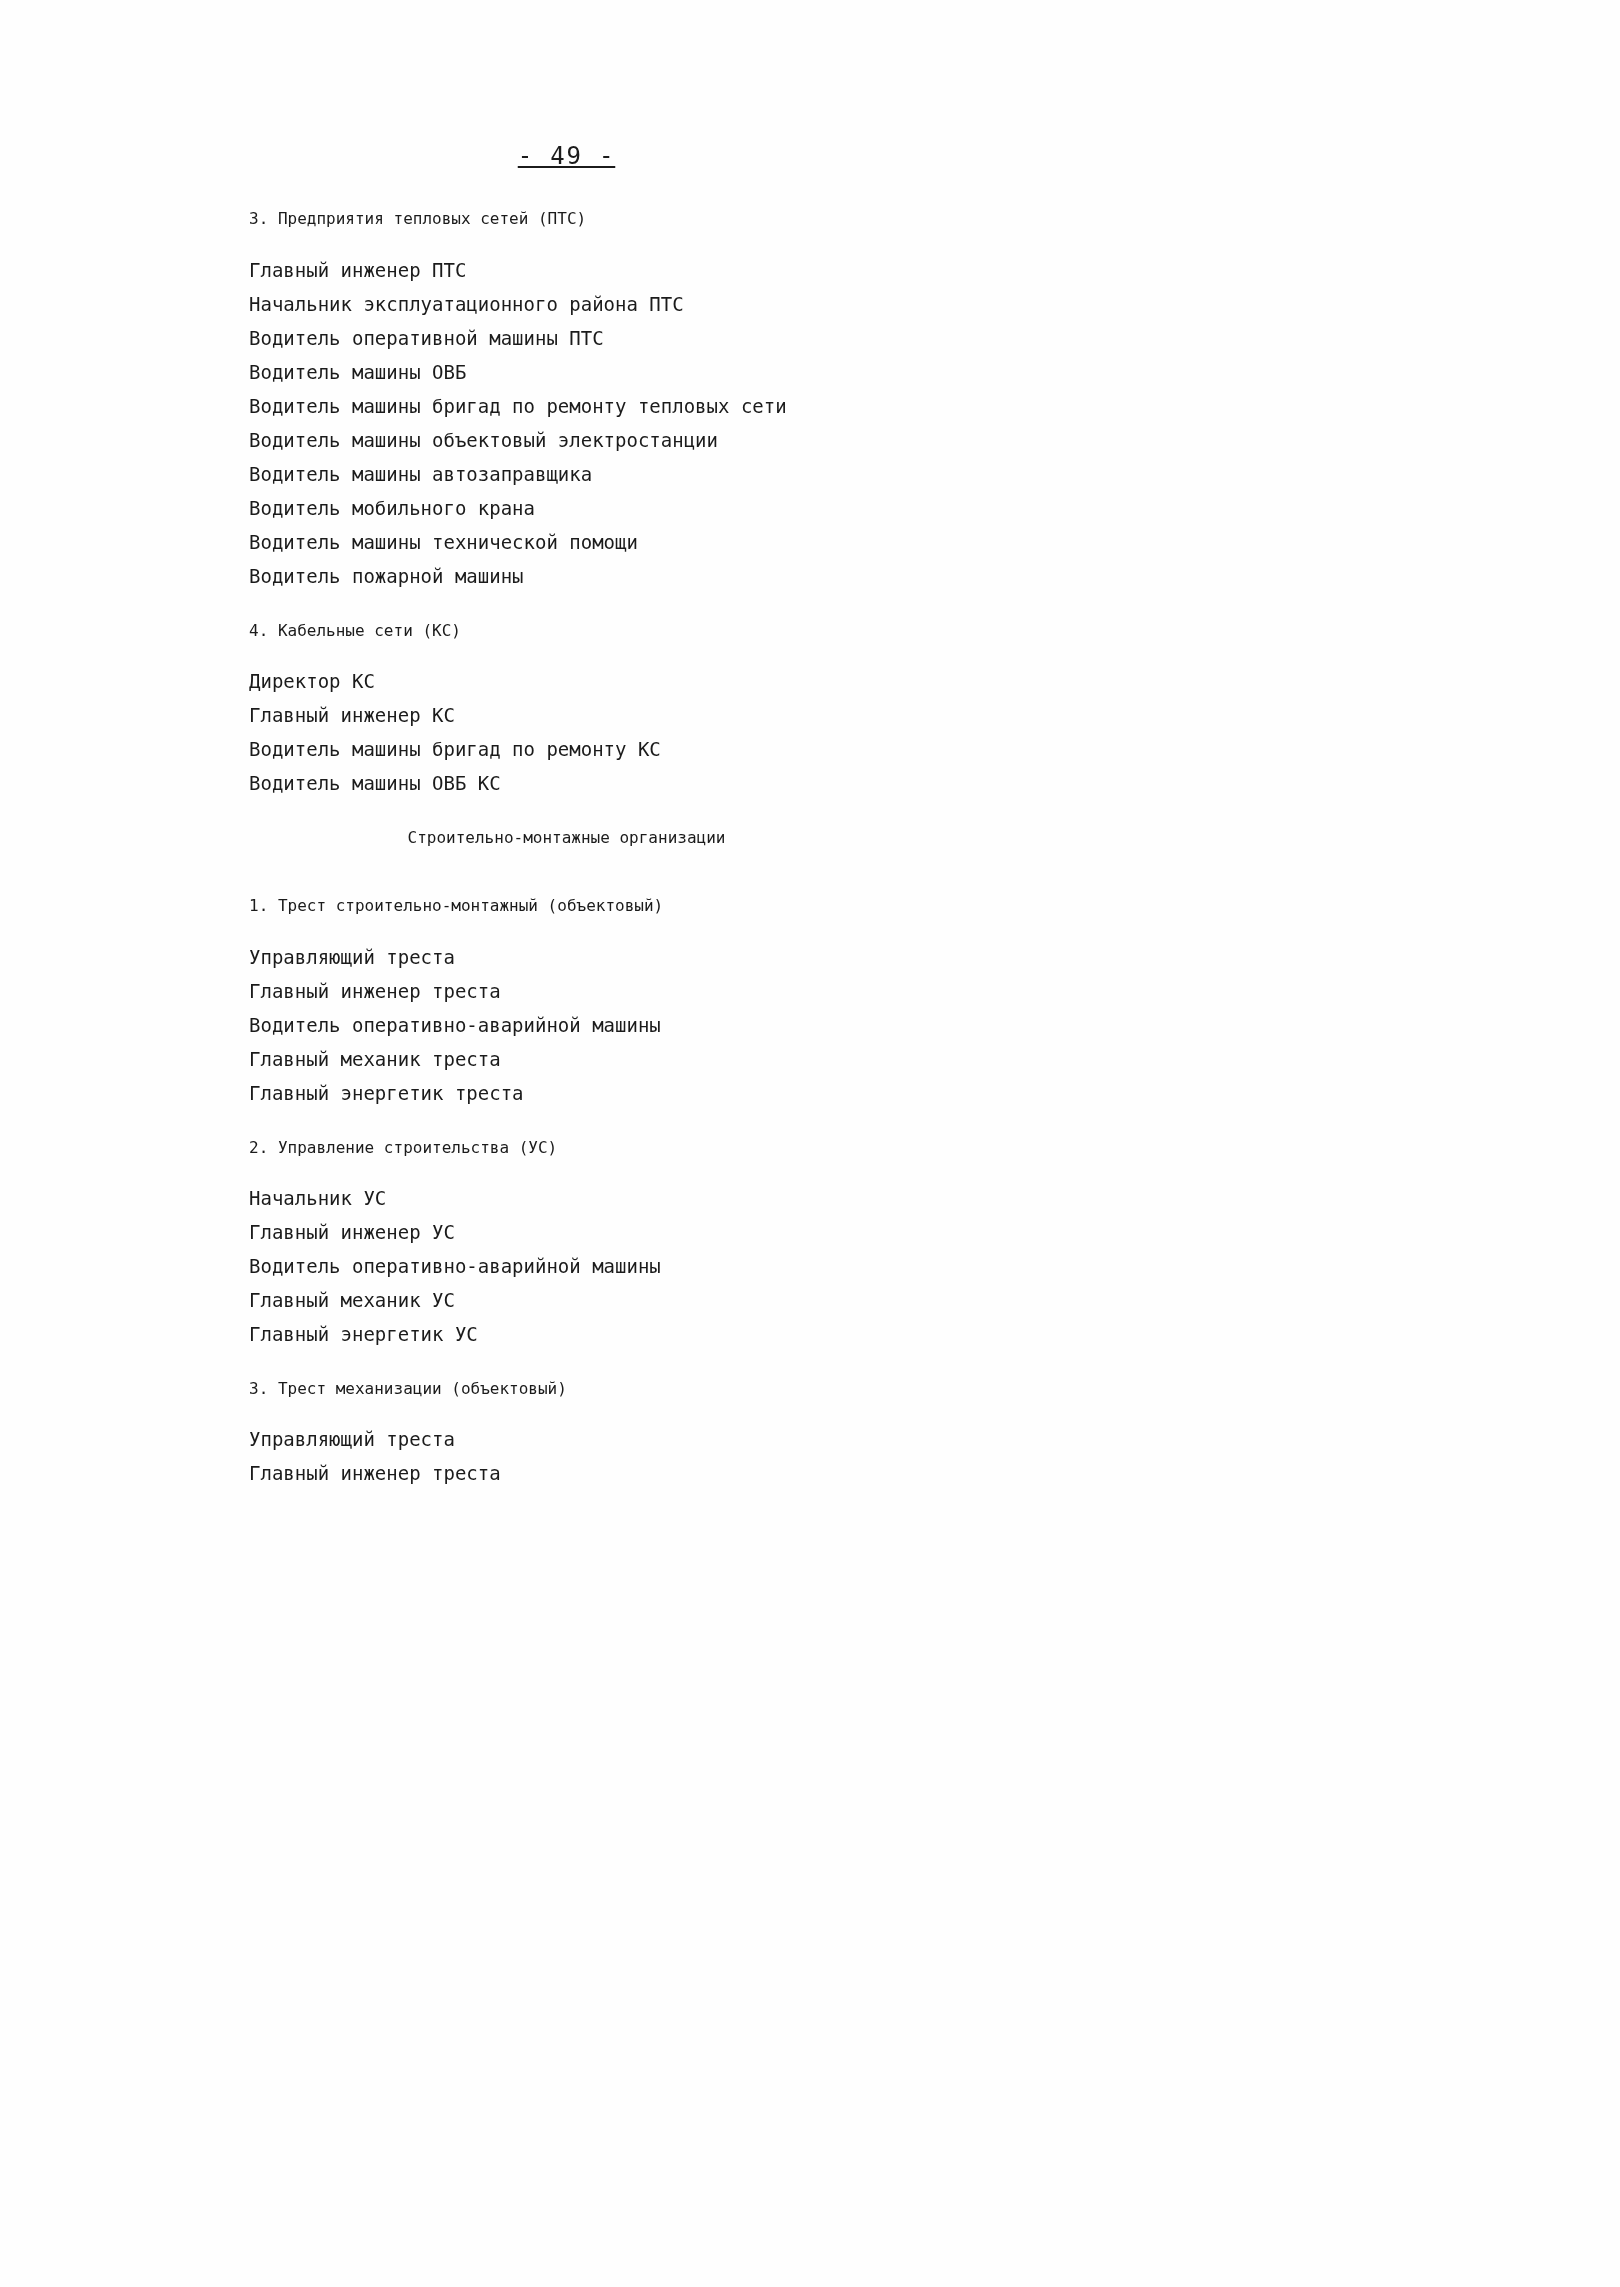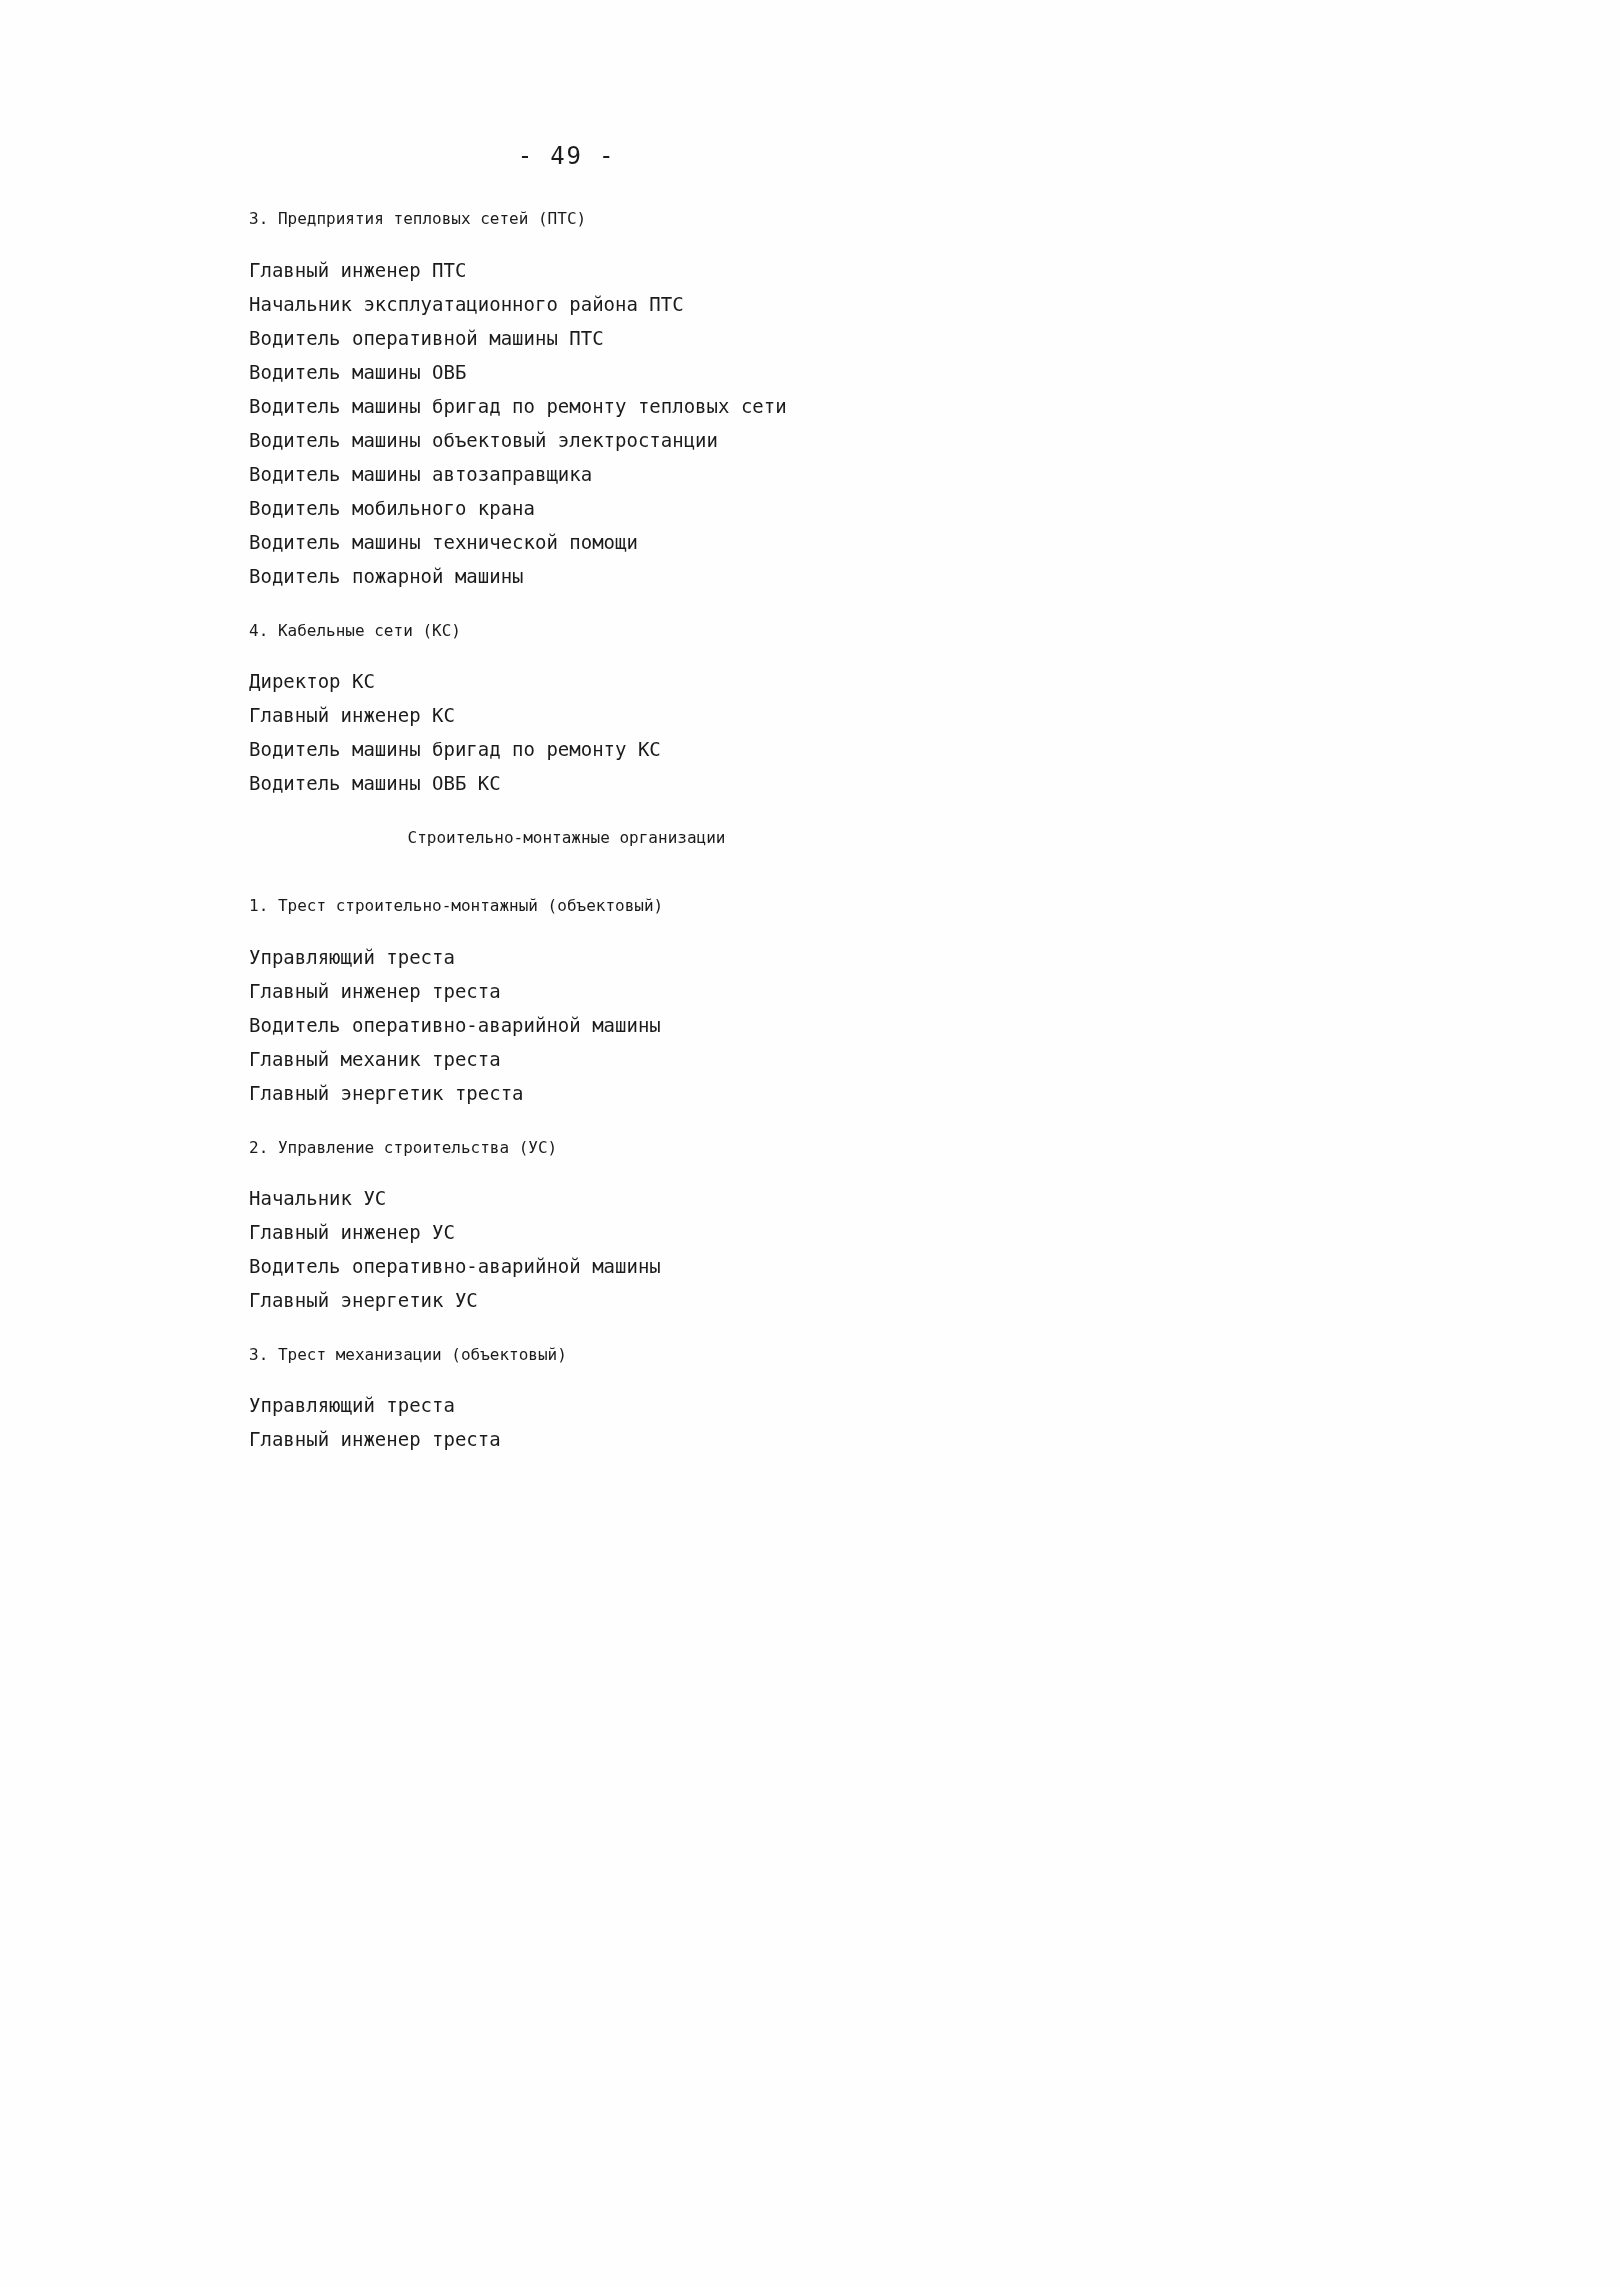--- a/index.html
+++ b/index.html
@@ -29,20 +29,21 @@
     left: 249px;
     width: 635px;
   }
   .page-number {
     text-align: center;
     font-size: 24px;
     letter-spacing: 1.8px;
     margin-bottom: 27.4px;
     height: 35px;
     line-height: 35px;
+    text-decoration: underline;
   }
   .heading {
     font-size: 16px;
     height: 35px;
     line-height: 35px;
     margin-top: 20px;
     margin-bottom: 16.4px;
     white-space: nowrap;
   }
   .heading.center {
@@ -94,20 +95,21 @@
         <div class="doc-line">Главный инженер треста</div>
         <div class="doc-line">Водитель оперативно-аварийной машины</div>
         <div class="doc-line">Главный механик треста</div>
         <div class="doc-line">Главный энергетик треста</div>
       </div>
       <div class="heading">2. Управление строительства (УС)</div>
       <div class="line-group">
         <div class="doc-line">Начальник УС</div>
         <div class="doc-line">Главный инженер УС</div>
         <div class="doc-line">Водитель оперативно-аварийной машины</div>
+        <div class="doc-line">Главный механик УС</div>
         <div class="doc-line">Главный энергетик УС</div>
       </div>
       <div class="heading">3. Трест механизации (объектовый)</div>
       <div class="line-group">
         <div class="doc-line">Управляющий треста</div>
         <div class="doc-line">Главный инженер треста</div>
       </div>
     </div>
 </div>
 

